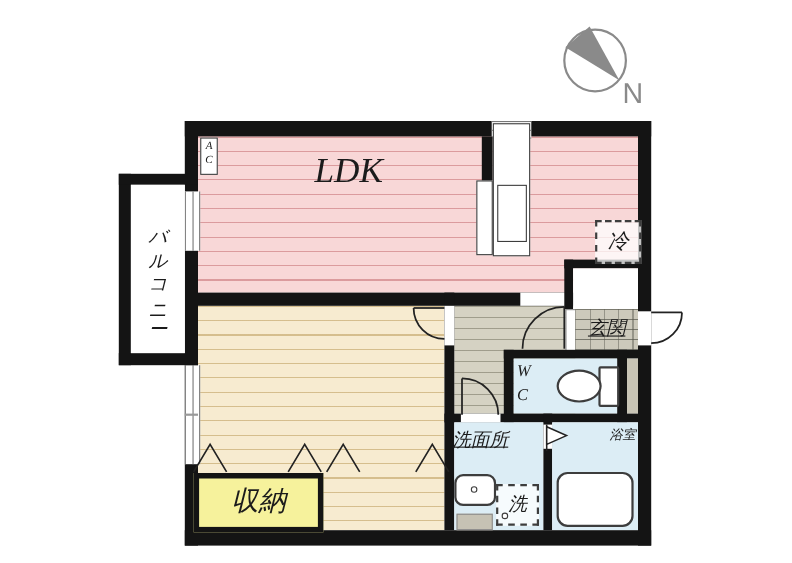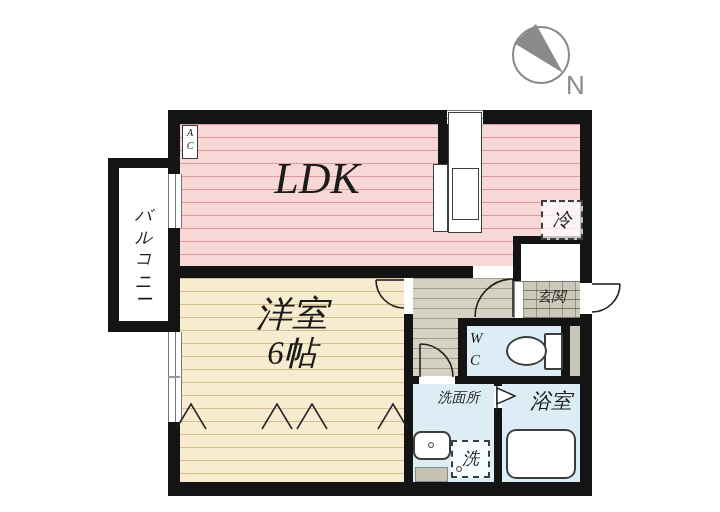--- a/index.html
+++ b/index.html
@@ -23,25 +23,25 @@
       repeating-linear-gradient(to right,rgba(85,85,75,.45) 0 1px,transparent 1px 13px);}
   .ps-fill{background:#c9c5b6;}
   .window{position:absolute;background:#fff;border-left:1px solid #777;border-right:1px solid #777;}
   .window::after{content:"";position:absolute;left:50%;top:0;bottom:0;width:1px;background:#777;}
   .windowh{position:absolute;background:#fff;border-top:1px solid #777;border-bottom:1px solid #777;}
   .windowh::after{content:"";position:absolute;top:50%;left:0;right:0;height:1px;background:#777;}
   .fixture{position:absolute;background:#fff;border:2px solid #3d3d3d;}
   .dashedbox{position:absolute;border:2px dashed #3d3d3d;background:rgba(255,255,255,.75);
              display:flex;align-items:center;justify-content:center;}
   .lbl{position:absolute;color:#1b1b1b;font-style:italic;text-align:center;line-height:1.15;}
-  .big{font-size:44px;margin-top:18px;}
+  .big{font-size:32px;}
   .big2{font-size:34px;}
   .mid{font-size:36px;}
   .mid2{font-size:33px;}
-  .kanji-sm{font-size:14px;}
+  .kanji-sm{font-size:17px;text-decoration:underline;}
   .vtext{writing-mode:vertical-rl;text-orientation:mixed;letter-spacing:4px;}
   svg{position:absolute;left:0;top:0;}
 </style>
 </head>
 <body>
 
 <div id="plan">
 
   <div class="room ldk-fill" style="left:180px;top:124px;width:400px;height:142px;"></div>
   <div class="room west-fill" style="left:180px;top:278px;width:224px;height:204px;"></div>
@@ -110,35 +110,34 @@
 
   <div class="fixture" style="left:413px;top:431px;width:34px;height:25px;border-radius:8px;"></div>
   <div class="abs" style="left:428px;top:442px;width:4px;height:4px;border:1px solid #3d3d3d;border-radius:50%;background:#fff;"></div>
   <div class="abs" style="left:415px;top:467px;width:31px;height:13px;background:#c6c2b4;border:1px solid #8a8a8a;"></div>
 
   <div class="dashedbox" style="left:451px;top:440px;width:35px;height:34px;">
     <span class="lbl" style="position:static;font-size:17px;">洗</span>
   </div>
   <div class="abs" style="left:456px;top:466px;width:4px;height:4px;border:1px solid #3d3d3d;border-radius:50%;background:#fff;"></div>
 
+  <div class="yellow-box abs" style="left:176px;top:430px;width:108px;height:44px;display:flex;align-items:center;justify-content:center;">
+    <span class="lbl" style="position:static;font-size:25px;">収納</span>
+  </div>
 
   <div class="lbl" style="left:197px;top:136px;width:240px;">
     <div class="big">LDK</div>
-  </div>
-  <div class="lbl" style="left:180px;top:294px;width:224px;">
-    <div class="mid">洋室</div>
-    <div class="mid2">6帖</div>
   </div>
   <div class="lbl kanji-sm" style="left:523px;top:289px;width:57px;">玄関</div>
   <div class="lbl" style="left:470px;top:328px;width:20px;font-size:15px;text-align:left;line-height:1.45;">
     <div>W</div>
     <div>C</div>
   </div>
-  <div class="lbl kanji-sm" style="left:423px;top:390px;width:71px;">洗面所</div>
-  <div class="lbl" style="left:512px;top:389px;width:78px;font-size:21px;">浴室</div>
+  <div class="lbl kanji-sm" style="left:401px;top:390px;width:71px;">洗面所</div>
+  <div class="lbl" style="left:527px;top:389px;width:78px;font-size:12px;">浴室</div>
 
   <svg width="720" height="512" viewBox="0 0 720 512">
 
     <g stroke="#222" fill="none" stroke-width="1.6">
       <path d="M404,280 H376"></path>
       <path d="M376,280 A28,28 0 0 0 404,308"></path>
     </g>
 
     <g stroke="#222" fill="none" stroke-width="1.6">
       <path d="M513,279 V317"></path>

